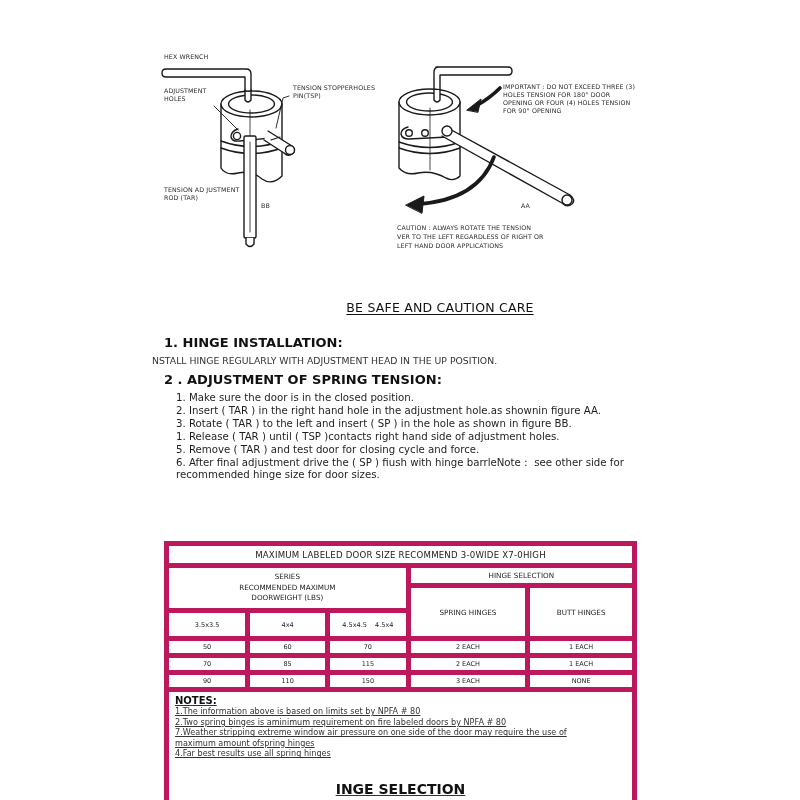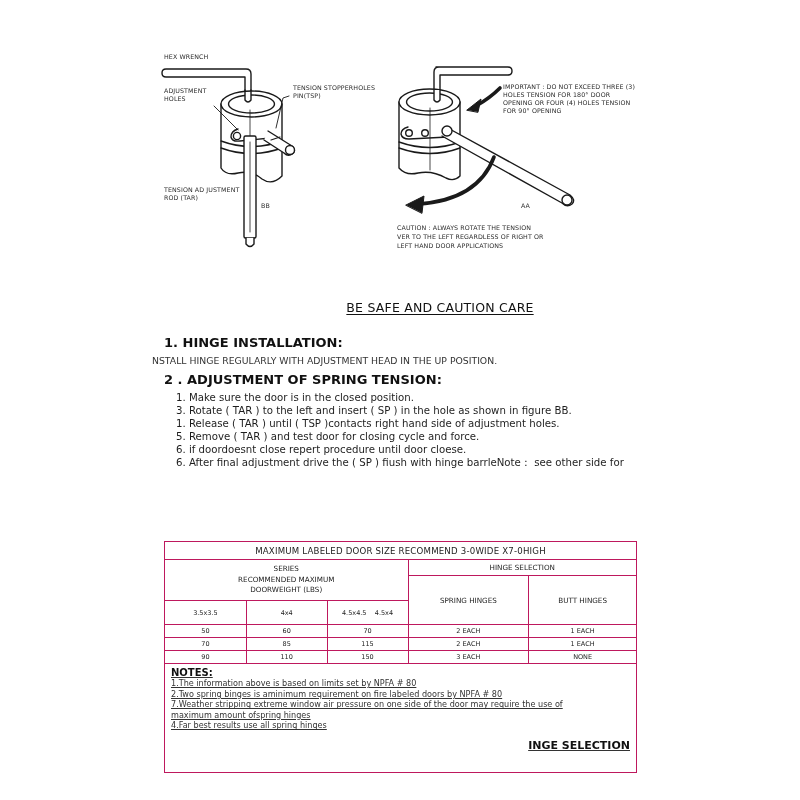--- a/index.html
+++ b/index.html
@@ -11,34 +11,34 @@
   .title { position: absolute; left: 0; width: 800px; top: 300px; text-align: center;
            font-size: 12.5px; font-weight: normal; text-decoration: underline;
            text-underline-offset: 2px; color: #111; letter-spacing: 0.2px; padding-left: 40px; }
   .h2 { position: absolute; left: 164px; font-size: 13px; font-weight: bold; color: #111; }
   .para { position: absolute; left: 152px; font-size: 9.3px; color: #333; white-space: nowrap; }
   .steps { position: absolute; left: 164px; top: 380px; font-size: 10.2px; line-height: 12.9px;
            color: #1e1e1e; margin: 12px; padding: 0; list-style: none; }
   .steps li { white-space: nowrap; }
   table.spec { position: absolute; left: 164px; top: 541px; width: 473px;
                border-collapse: collapse; border: 1.5px solid #333; }
-  table.spec td { border: 1px solid #be185d; text-align: center; padding: 0;
+  table.spec td { border: 5px solid #be185d; text-align: center; padding: 0;
                   font-size: 6.5px; color: #222; }
   .t-head { font-size: 8.6px !important; height: 17px; letter-spacing: 0.2px; }
   .t-sub { font-size: 7.2px !important; }
   .t-sel { height: 15px; }
   .series-cell { height: 40px; line-height: 10.5px; }
   .size-cell { height: 23px; }
   .row td { height: 12px; margin-top: 12px; }
   .notes-cell { text-align: left !important; vertical-align: top; height: 104px;
                 padding: 4px 6px 0 6px !important; font-size: 8.1px !important;
                 line-height: 10.6px; color: #333 !important; text-decoration: underline; }
   .notes-title { font-weight: bold; font-size: 10px; color: #111; line-height: 10px; }
-  .inge { text-align: right; font-weight: bold; font-size: 11px; color: #111;
-          margin-top: 10px; }
+  .inge { text-align: center; font-weight: bold; font-size: 14px; color: #111;
+          margin-top: 25px; }
 </style>
 </head>
 <body>
 
 <svg id="diagrams" width="800" height="270" viewBox="0 0 800 270" xmlns="http://www.w3.org/2000/svg">
 
   <g fill="none" stroke="#1a1a1a" stroke-width="1.4" stroke-linecap="round" stroke-linejoin="round">
 
     <path d="M166 69 L246 69 Q251 69 251 74 L251 100 Q251 103 248 103 Q245 103 245 100 L245 77 L166 77 Q162 77 162 73 Q162 69 166 69 Z" fill="#fff"></path>
 
@@ -116,25 +116,26 @@
 <div class="lbl" style="left:397px;top:242px;">LEFT HAND DOOR APPLICATIONS</div>
 
 <div class="title">BE SAFE AND CAUTION CARE</div>
 
 <div class="h2" style="top:335px;">1. HINGE INSTALLATION:</div>
 <div class="para" style="top:355px;">NSTALL HINGE REGULARLY WITH ADJUSTMENT HEAD IN THE UP POSITION.</div>
 
 <div class="h2" style="top:372px;">2 . ADJUSTMENT OF SPRING TENSION:</div>
 <ul class="steps">
   <li>1.  Make sure the door is in the closed position.</li>
+  <li>2. Insert ( TAR ) in the right hand hole in the adjustment hole.as shownin figure AA.</li>
   <li>3. Rotate ( TAR ) to the left and insert ( SP ) in the hole as shown in figure BB.</li>
   <li>1. Release ( TAR ) until ( TSP )contacts right hand side of adjustment holes.</li>
   <li>5. Remove ( TAR ) and test door for closing cycle and force.</li>
-  <li>6. if doordoesnt close repert procedure until door cloese.</li>
   <li>6. After final adjustment drive the ( SP ) fiush with hinge barrleNote：  see other side for</li>
+  <li>recommended hinge size for door sizes.</li>
 </ul>
 
 <table class="spec">
   <colgroup>
     <col style="width:82px">
       <col style="width:81px">
       <col style="width:81px">
       <col style="width:121px">
       <col style="width:108px">
   </colgroup>

